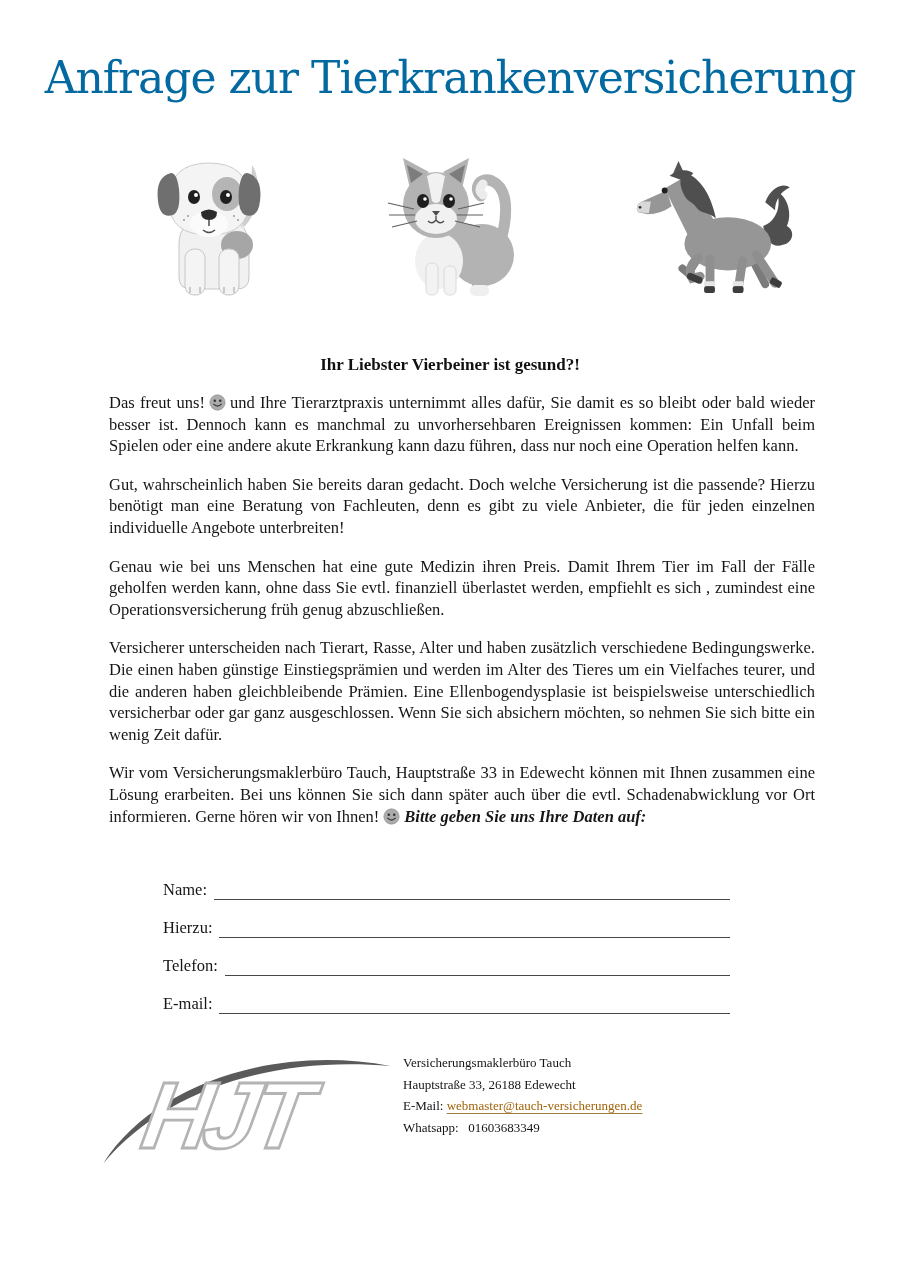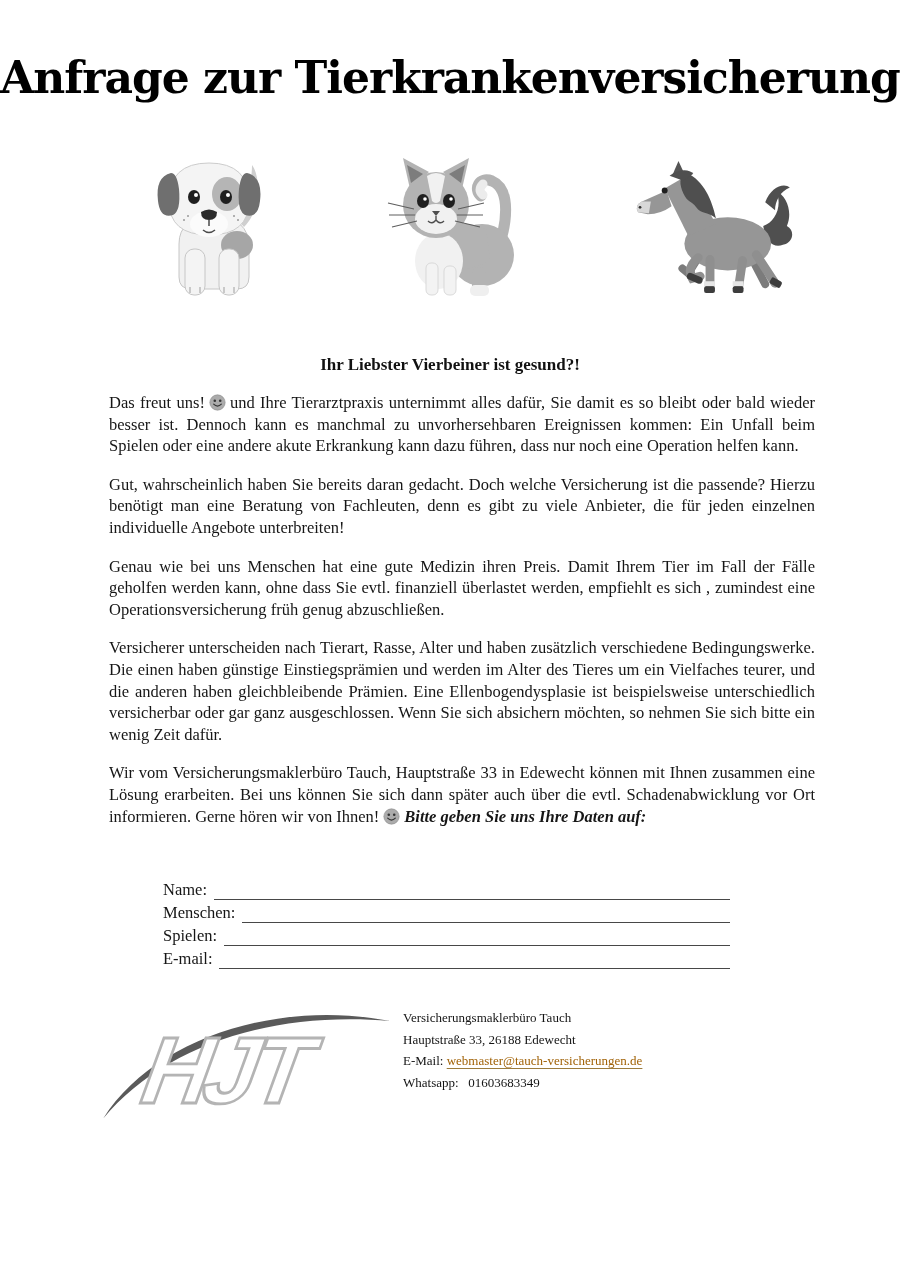--- a/index.html
+++ b/index.html
@@ -3,24 +3,24 @@
 <meta charset="utf-8">
 <style>
   html,body { margin:0; padding:0; background:#ffffff; }
   body { width:900px; height:1273px; font-family:"Liberation Serif", serif; color:#161616; }
   .page { position:relative; width:900px; height:1273px; background:#ffffff; overflow:hidden; }
 
   .doc-title {
     margin:52px 0 0 0;
     text-align:center;
     font-family:"DejaVu Serif", serif;
-    font-weight:700;
+    font-weight:400;
     font-size:44px;
     letter-spacing:-1px;
-    color:#000000;
+    color:#0369a1;
   }
 
   .animals-row {
     display:flex;
     justify-content:space-between;
     align-items:flex-start;
     margin:46px 105px 0 148px;
   }
   .animal { display:block; }
 
@@ -37,21 +37,21 @@
     margin:17px 0 0 0;
     font-size:16.5px;
     line-height:21.6px;
     text-align:justify;
   }
   .content p:first-child { }
   .smiley { display:inline-block; width:17px; height:17px; vertical-align:-3px; margin:0 4px; }
   .bold-italic { font-weight:bold; font-style:italic; }
 
   .form-section { margin:50px 0 0 163px; width:567px; }
-  .form-row { display:flex; align-items:flex-end; height:23px; }
+  .form-row { display:flex; align-items:flex-end; height:23px; margin-bottom:15px; }
   .form-label { font-size:16.5px; white-space:pre; margin-right:7px; }
   .form-line { flex:1; height:21px; border-bottom:1.3px solid #474747; }
 
   .footer { display:flex; align-items:flex-start; margin-top:28px; padding-left:95px; }
   .logo { display:block; }
   .contact { margin-left:8px; padding-top:10px; font-size:13px; line-height:21.6px; color:#141414; }
   .contact-line { white-space:pre-wrap; }
   .email-link {
     color:#a16207;
     text-decoration:underline;
@@ -167,25 +167,25 @@
           <path d="M5.5,12 Q10,16.5 14.5,12" stroke="#333333" stroke-width="1.4" fill="none" stroke-linecap="round"></path>
         </svg><span class="bold-italic">Bitte geben Sie uns Ihre Daten auf:</span></p>
   </div>
 
   <div class="form-section">
     <div class="form-row">
       <span class="form-label">Name:</span>
       <span class="form-line"></span>
     </div>
     <div class="form-row">
-      <span class="form-label">Menschen:</span>
-      <span class="form-line"></span>
-    </div>
-    <div class="form-row">
-      <span class="form-label">Spielen:</span>
+      <span class="form-label">Hierzu:</span>
+      <span class="form-line"></span>
+    </div>
+    <div class="form-row">
+      <span class="form-label">Telefon:</span>
       <span class="form-line"></span>
     </div>
     <div class="form-row">
       <span class="form-label">E-mail:</span>
       <span class="form-line"></span>
     </div>
   </div>
 
   <div class="footer">
     <svg class="logo" width="300" height="135" viewBox="0 0 310 140">

